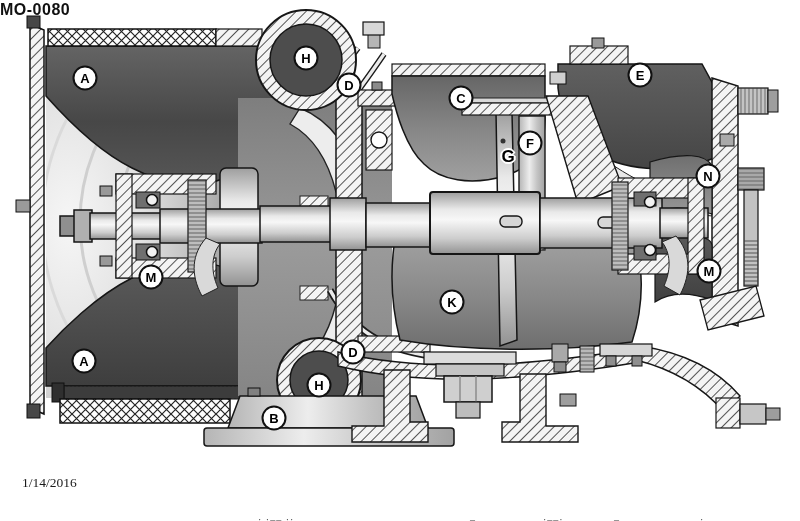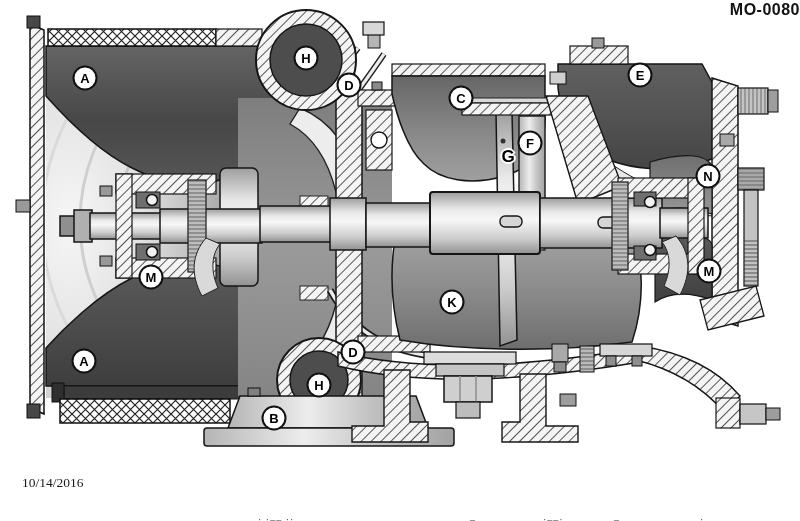--- a/index.html
+++ b/index.html
@@ -1,18 +1,18 @@
 <!DOCTYPE html>
 <html><head>
 <meta charset="utf-8">
 <style>
   html,body{margin:0;padding:0;background:#fff;}
   .page{position:relative;width:800px;height:521px;background:#ffffff;overflow:hidden;
         font-family:"Liberation Sans",sans-serif;}
-  .title{position:absolute;top:1px;left:0;width:100%;text-align:right;
+  .title{position:absolute;top:1px;left:0;width:100%;text-align:left;
          font-size:16px;font-weight:bold;color:#111;letter-spacing:.5px;}
   .date{position:absolute;left:22px;top:475px;font-family:"Liberation Serif",serif;
         font-size:13.5px;color:#1a1a1a;}
   .diagram-svg{position:absolute;left:0;top:0;}
   .callout{position:absolute;transform:translate(-50%,-50%);display:flex;align-items:center;
            justify-content:center;font-weight:bold;color:#000;z-index:5;}
   .callout.circle{width:21px;height:21px;border-radius:50%;background:#fff;
                   border:2px solid #101010;font-size:13px;line-height:1;}
   .callout.halo{font-size:17px;
      text-shadow:-2px 0 0 #fff,2px 0 0 #fff,0 -2px 0 #fff,0 2px 0 #fff,
@@ -339,14 +339,14 @@
     </div>
 
   <div id="fragments">
       <div class="fragment" style="left: 258px;">· ·–– ··</div>
       <div class="fragment" style="left: 470px;">–</div>
       <div class="fragment" style="left: 543px;">·––·</div>
       <div class="fragment" style="left: 614px;">–</div>
       <div class="fragment" style="left: 700px;">·</div>
     </div>
 
-  <div class="date">10/14/2016</div>
+  <div class="date">1/14/2016</div>
 </div>
 
 </body></html>

